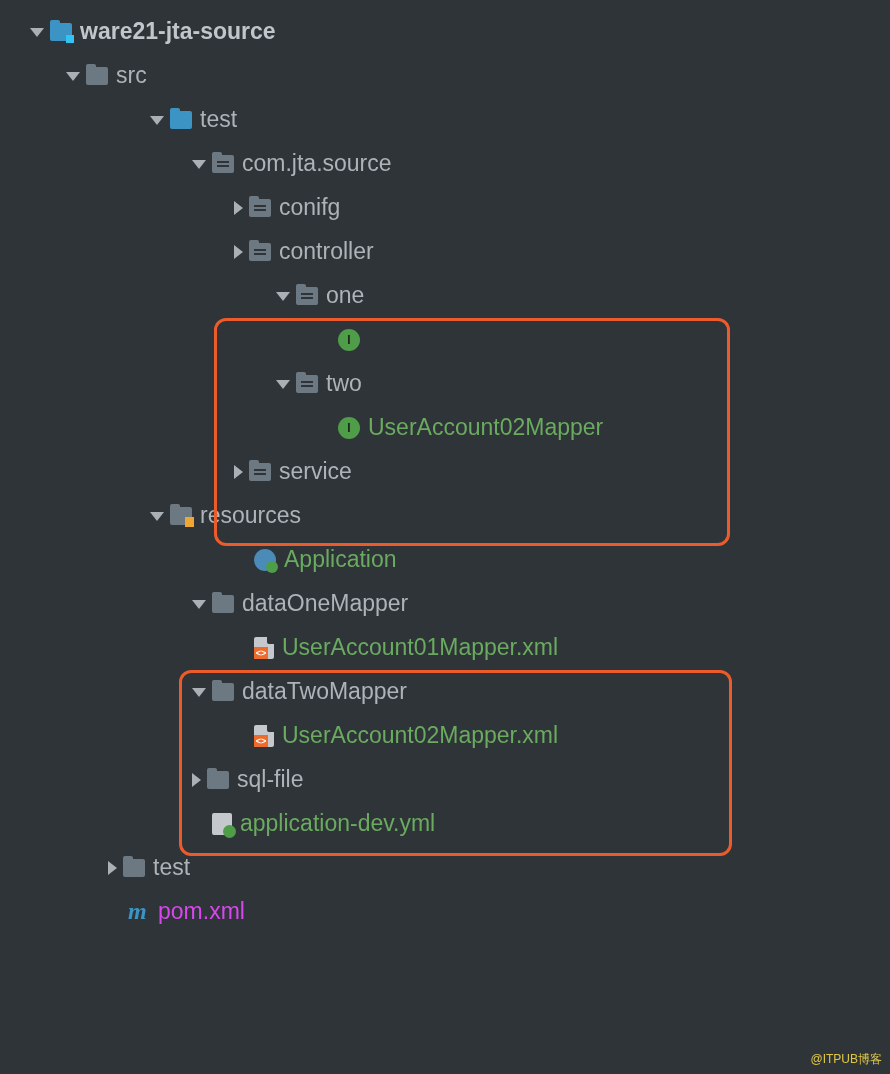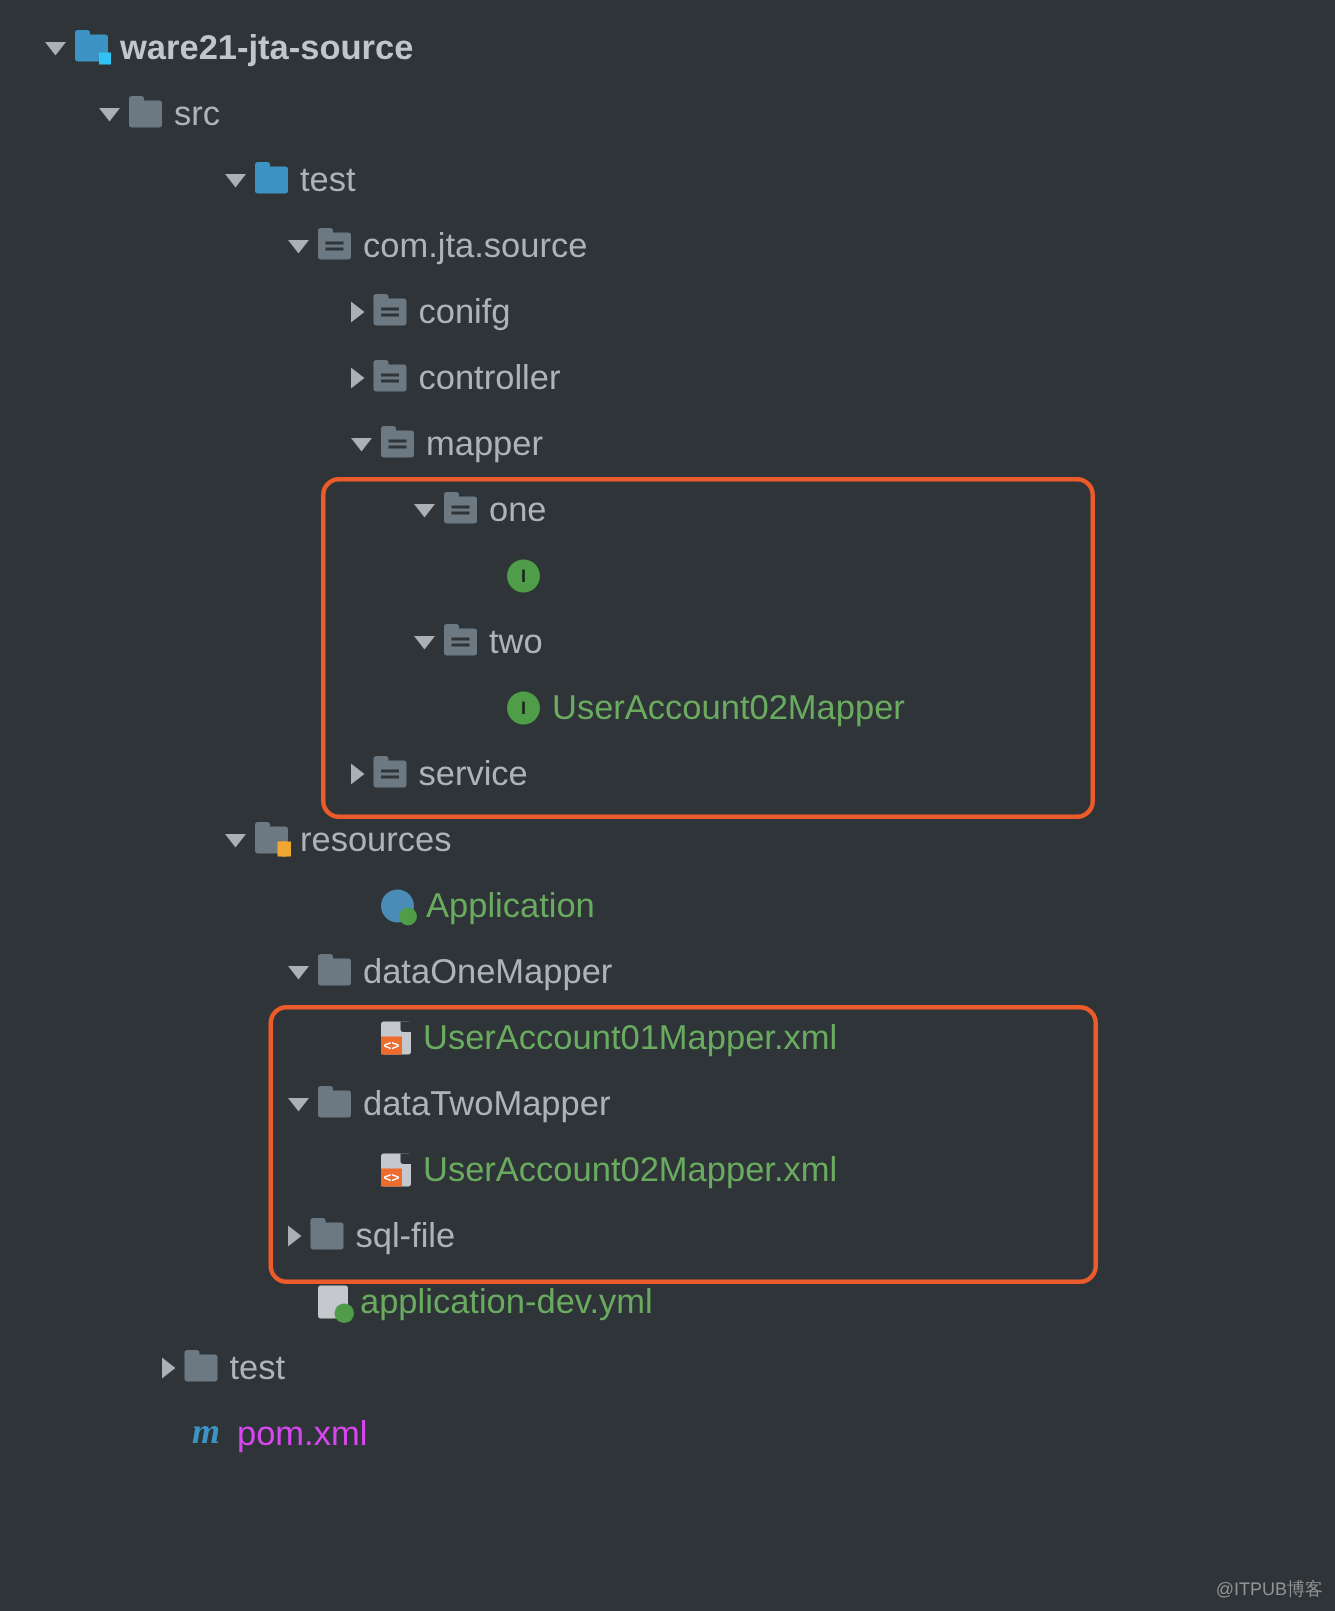--- a/index.html
+++ b/index.html
@@ -132,21 +132,21 @@
   .label.blue { color:#d946ef; }
 
   .highlight-box {
     position: absolute;
     border: 3px solid #ec5b2a;
     border-radius: 12px;
     pointer-events: none;
     z-index: 5;
   }
   .watermark{
-    position:absolute;right:8px;bottom:6px;color:#a3a3a3;font-size:12px;opacity:.85;
+    position:absolute;right:8px;bottom:6px;color:#fde047;font-size:12px;opacity:.85;
   }
 </style>
 </head>
 <body>
 
 <div class="tree">
 
   <div class="row">
     <span class="arrow open"></span>
     <span class="icon folder-root"></span>
@@ -182,26 +182,20 @@
     <span class="label">conifg</span>
   </div>
 
   <div class="row">
     <span class="indent" style="width:204px"></span>
     <span class="arrow closed"></span>
     <span class="icon folder-pkg"></span>
     <span class="label">controller</span>
   </div>
 
-  <div class="row">
-    <span class="indent" style="width:204px"></span>
-    <span class="arrow open"></span>
-    <span class="icon folder-pkg"></span>
-    <span class="label">mapper</span>
-  </div>
 
   <div class="row">
     <span class="indent" style="width:246px"></span>
     <span class="arrow open"></span>
     <span class="icon folder-pkg"></span>
     <span class="label">one</span>
   </div>
 
   <div class="row">
     <span class="indent" style="width:288px"></span>

